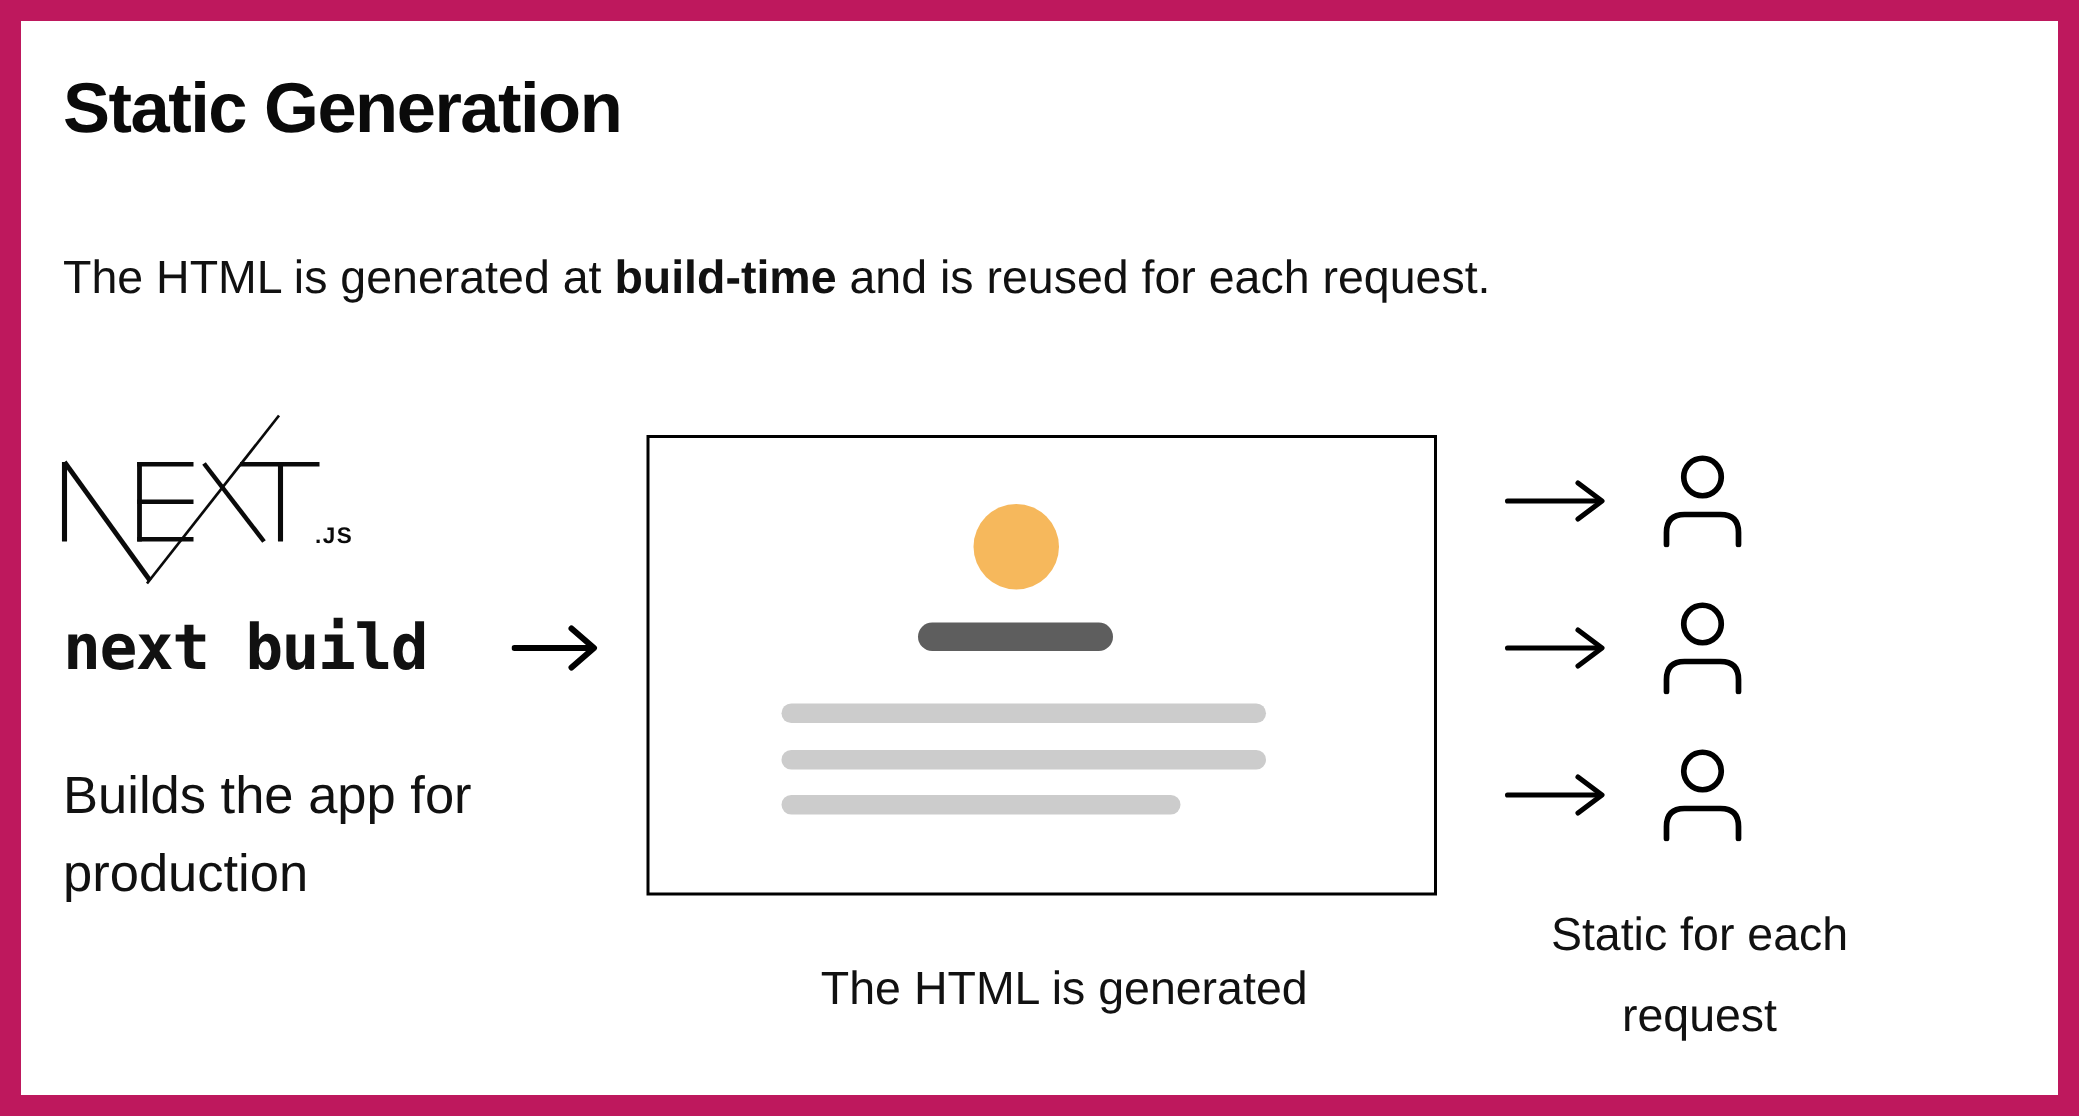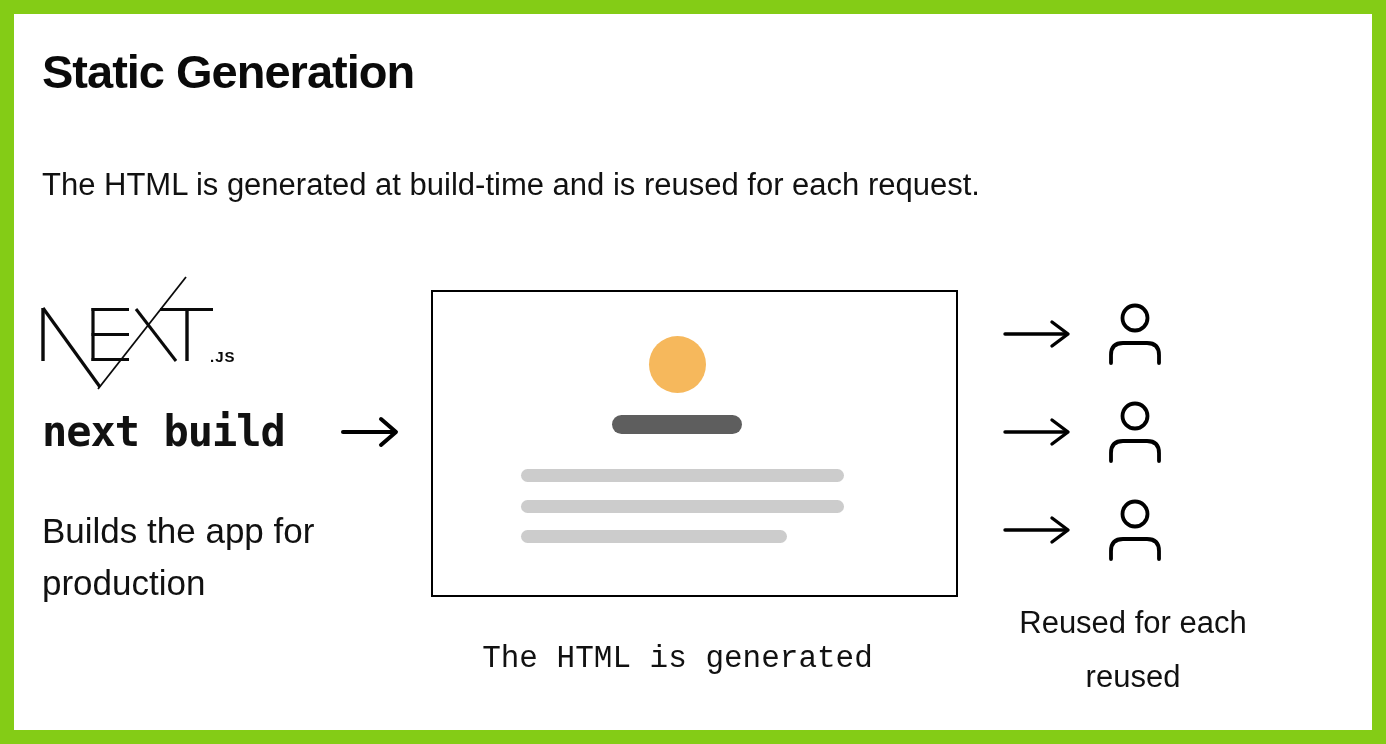--- a/index.html
+++ b/index.html
@@ -18,21 +18,21 @@
   }
   .title {
     position:absolute; left:42px; top:44px;
     font-size:47px; font-weight:700; letter-spacing:-1px;
     color:#0a0a0a;
   }
   .intro {
     position:absolute; left:42px; top:167px;
     font-size:31px; white-space:nowrap;
   }
-  .intro b { font-weight:400; }
+  .intro b { font-weight:700; }
 
   
   .logo-svg { position:absolute; left:36px; top:270px; }
   .command-row {
     position:absolute; left:42px; top:407px;
     display:flex; align-items:center; gap:56px;
   }
   .command-text {
     font-family:"DejaVu Sans Mono", monospace;
     font-weight:700; font-size:42px; letter-spacing:-1px;
@@ -57,42 +57,42 @@
   .doc-heading-bar {
     position:absolute; left:179px; top:123px;
     width:130px; height:19px; border-radius:10px;
   }
   .doc-text-bar { position:absolute; height:13px; border-radius:7px; }
   .bar-1 { left:88px;  top:177px; width:323px; }
   .bar-2 { left:88px;  top:208px; width:323px; }
   .bar-3 { left:88px;  top:238px; width:266px; }
 
   .doc-caption {
-    position:absolute; left:414px; top:641px; width:527px;
-    text-align:center; font-size:31px;font-family:Liberation Mono, monospace;
+    position:absolute; left:446px; top:641px; width:527px;
+    text-align:center; font-size:31px;
   }
 
   
   .request-row {
     position:absolute; left:1003px;
     display:flex; align-items:center; gap:34px; height:62px;
   }
   .row-1 { top:303px; }
   .row-2 { top:401px; }
   .row-3 { top:499px; }
   .requests-caption {
     position:absolute; left:1000px; top:596px; width:266px;
     text-align:center; font-size:31px; line-height:54px;
   }
   svg { display:block; }
 </style>
 </head>
 <body>
 
-<div class="page" style="background: #84cc16;">
+<div class="page" style="background: #be185d;">
   <div class="card" style="background: rgb(255, 255, 255);"></div>
 
   <div class="title">Static Generation</div>
 
   <div class="intro">
     <span>The HTML is generated at </span><b>build-time</b><span> and is reused for each request.</span>
   </div>
 
   <svg class="logo-svg" width="210" height="125" viewBox="0 0 210 125">
     <g stroke="#0a0a0a" fill="none">
@@ -173,14 +173,14 @@
       </g>
     </svg>
     <svg width="56" height="62" viewBox="0 0 56 62">
       <g stroke="#000" stroke-width="3.8" fill="none" stroke-linecap="round">
         <circle cx="28" cy="15" r="12.5"></circle>
         <path d="M 4 60 L 4 52 Q 4 40 16 40 L 40 40 Q 52 40 52 52 L 52 60"></path>
       </g>
     </svg>
   </div>
 
-  <div class="requests-caption">Reused for each reused</div>
+  <div class="requests-caption">Static for each request</div>
 </div>
 
 </body></html>

